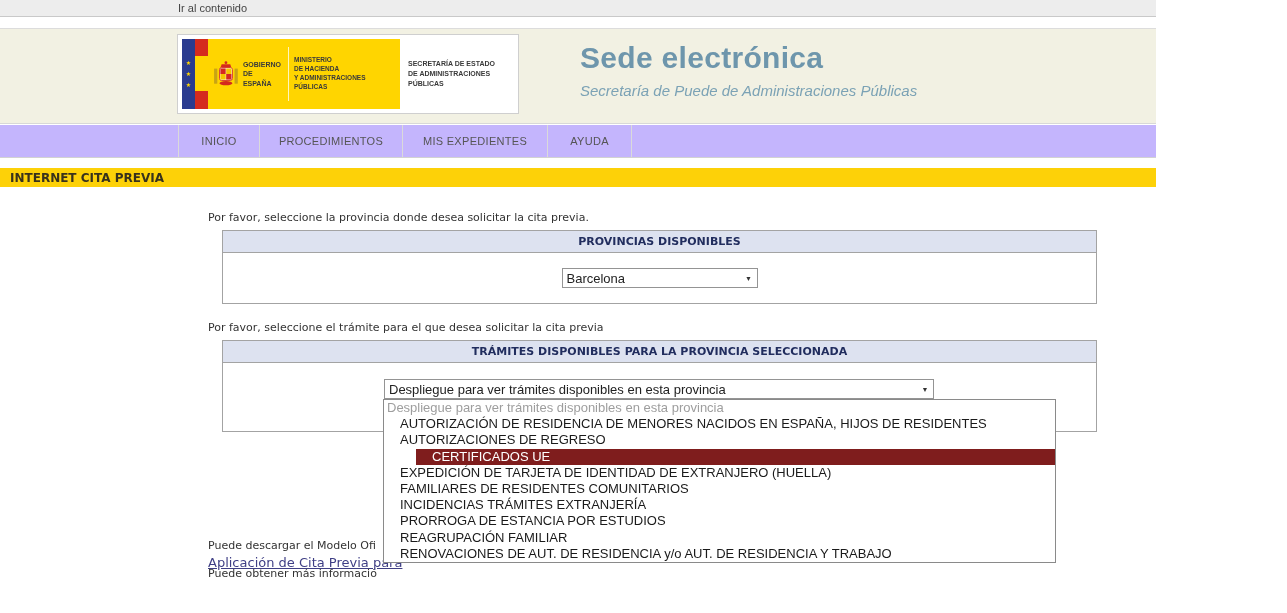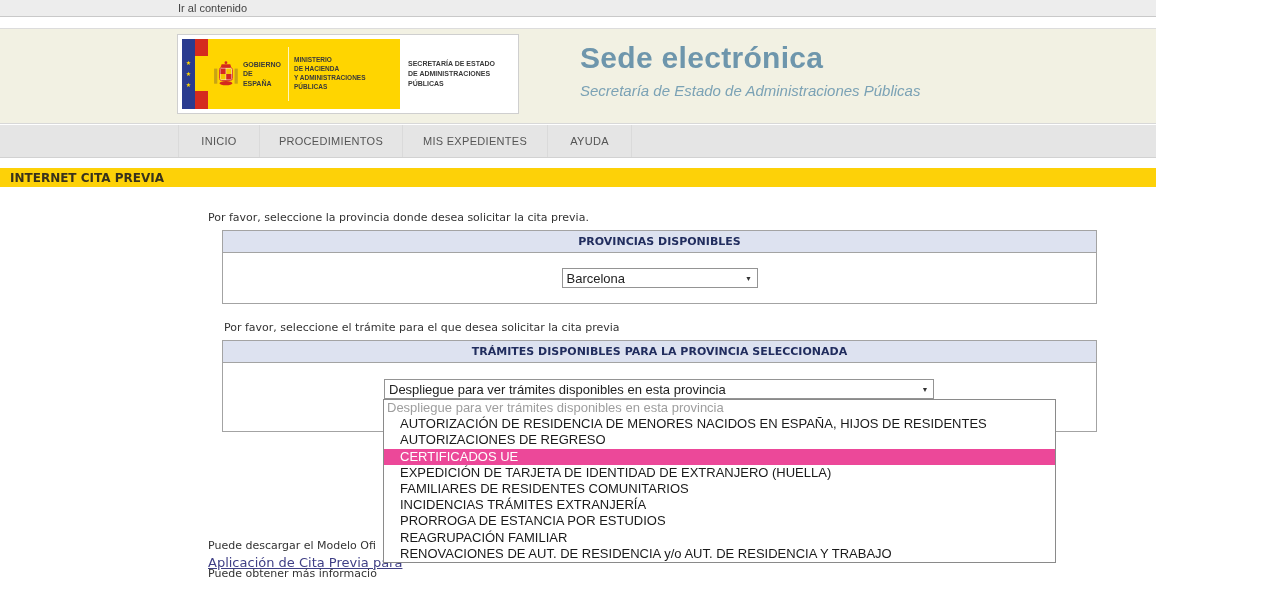--- a/index.html
+++ b/index.html
@@ -28,36 +28,36 @@
   .logo-divider { width:1px; height:54px; background:rgba(255,255,255,.75); margin:0 5px; }
   .min-text { font-size:6.5px; font-weight:bold; color:#3a3a3a; line-height:1.35; }
   .logo-white { flex:1; background:#fff; display:flex; align-items:center; padding-left:8px; }
   .sec-text { font-size:7px; font-weight:bold; color:#3a3a3a; line-height:1.4; }
 
   .titles { position:absolute; left:538px; top:12px;margin-left:42px; }
   .site-title { font-size:30px; font-weight:bold; color:#6e96ac; letter-spacing:.3px; }
   .site-subtitle { font-size:15px; font-style:italic; color:#7ba2b5; margin-top:7px; }
 
   
-  .nav { position:absolute; top:125px; left:0; right:0; height:33px; background:#e5e5e5;
+  .nav { position:absolute; top:125px; left:0; right:0; height:33px; background:#c4b5fd;
          border-bottom:1px solid #d2d2d2; display:flex; padding-left:178px; }
   .nav-tab { border-right:1px solid #dadada; display:flex; align-items:center;
              justify-content:center; font-size:11px; color:#555; letter-spacing:.3px; cursor:pointer; }
   .nav-tab:first-child { border-left:1px solid #dadada; }
   .nav-tab.w1 { width:82px; } .nav-tab.w2 { width:143px; }
   .nav-tab.w3 { width:145px; } .nav-tab.w4 { width:84px; }
 
   
   .banner { position:absolute; top:168px; left:0; right:0; height:19px; background:#fdd108;
             display:flex; align-items:center; padding-left:10px; }
   .banner-text { font-family:"DejaVu Sans",sans-serif; font-size:12px; font-weight:bold; color:#38321c; }
 
   .prompt { position:absolute; font-family:"DejaVu Sans",sans-serif; font-size:11px; color:#333; }
   #prompt1 { left:208px; top:211px; }
-  #prompt2 { left:208px; top:321px;margin-left:16px; }
+  #prompt2 { left:208px; top:321px; }
 
   .data-table { position:absolute; left:222px; width:875px; border:1px solid #a3a3a3; background:#fff; }
   #table1 { top:230px; } #table2 { top:340px; }
   .table-header { height:22px; background:#dde2f0; border-bottom:1px solid #a3a3a3; display:flex;
                   align-items:center; justify-content:center; font-family:"DejaVu Sans",sans-serif;
                   font-size:11px; font-weight:bold; color:#212d5e; }
   .table-body1 { height:50px; display:flex; align-items:center; justify-content:center; }
   .table-body2 { height:52px; }
 
   .selectbox { height:20px; background:#fff; border:1px solid #949494; display:flex;
@@ -66,21 +66,21 @@
   .selectbox .arrow { width:16px; font-size:7px; color:#333; text-align:center; }
   #select1 { width:196px; }
   #select2 { width:550px; margin-left:161px; margin-top:16px; }
 
   
   .dropdown { position:absolute; left:383px; top:399px; width:673px; background:#fff;
               border:1px solid #8a8a8a; list-style:none; z-index:10; }
   .dropdown li { height:16.2px; line-height:16.2px; font-size:13px; color:#1a1a1a;
                  padding-left:16px; white-space:nowrap; overflow:hidden; cursor:pointer; }
   .dropdown li.placeholder { color:#9e9e9e; padding-left:3px; }
-  .dropdown li.selected { background:#ec4899; color:#fff; }
+  .dropdown li.selected { background:#7f1d1d; color:#fff;margin-left:32px; }
 
   
   .bg-text { position:absolute; left:208px; font-family:"DejaVu Sans",sans-serif; font-size:11px;
              color:#333; z-index:1; white-space:nowrap;margin-top:36px; }
   #bgt1 { top:503px; } #bgt2 { top:531px; }
   .partial-link { position:absolute; left:208px; top:555px; font-family:"DejaVu Sans",sans-serif;
                   font-size:13px; color:#3f3f85; text-decoration:underline; z-index:1;
                   white-space:nowrap; cursor:pointer; }
 </style>
 </head>
@@ -126,21 +126,21 @@
       </div>
       <div class="logo-white">
         <div class="sec-text">
           <div>SECRETARÍA DE ESTADO</div>
           <div>DE ADMINISTRACIONES PÚBLICAS</div>
         </div>
       </div>
     </div>
     <div class="titles">
       <div class="site-title">Sede electrónica</div>
-      <div class="site-subtitle">Secretaría de Estado de Administraciones Públicas</div>
+      <div class="site-subtitle">Secretaría de Puede de Administraciones Públicas</div>
     </div>
   </div>
 
   <nav class="nav">
     <div class="nav-tab w1">INICIO</div>
     <div class="nav-tab w2">PROCEDIMIENTOS</div>
     <div class="nav-tab w3">MIS EXPEDIENTES</div>
     <div class="nav-tab w4">AYUDA</div>
   </nav>
 

